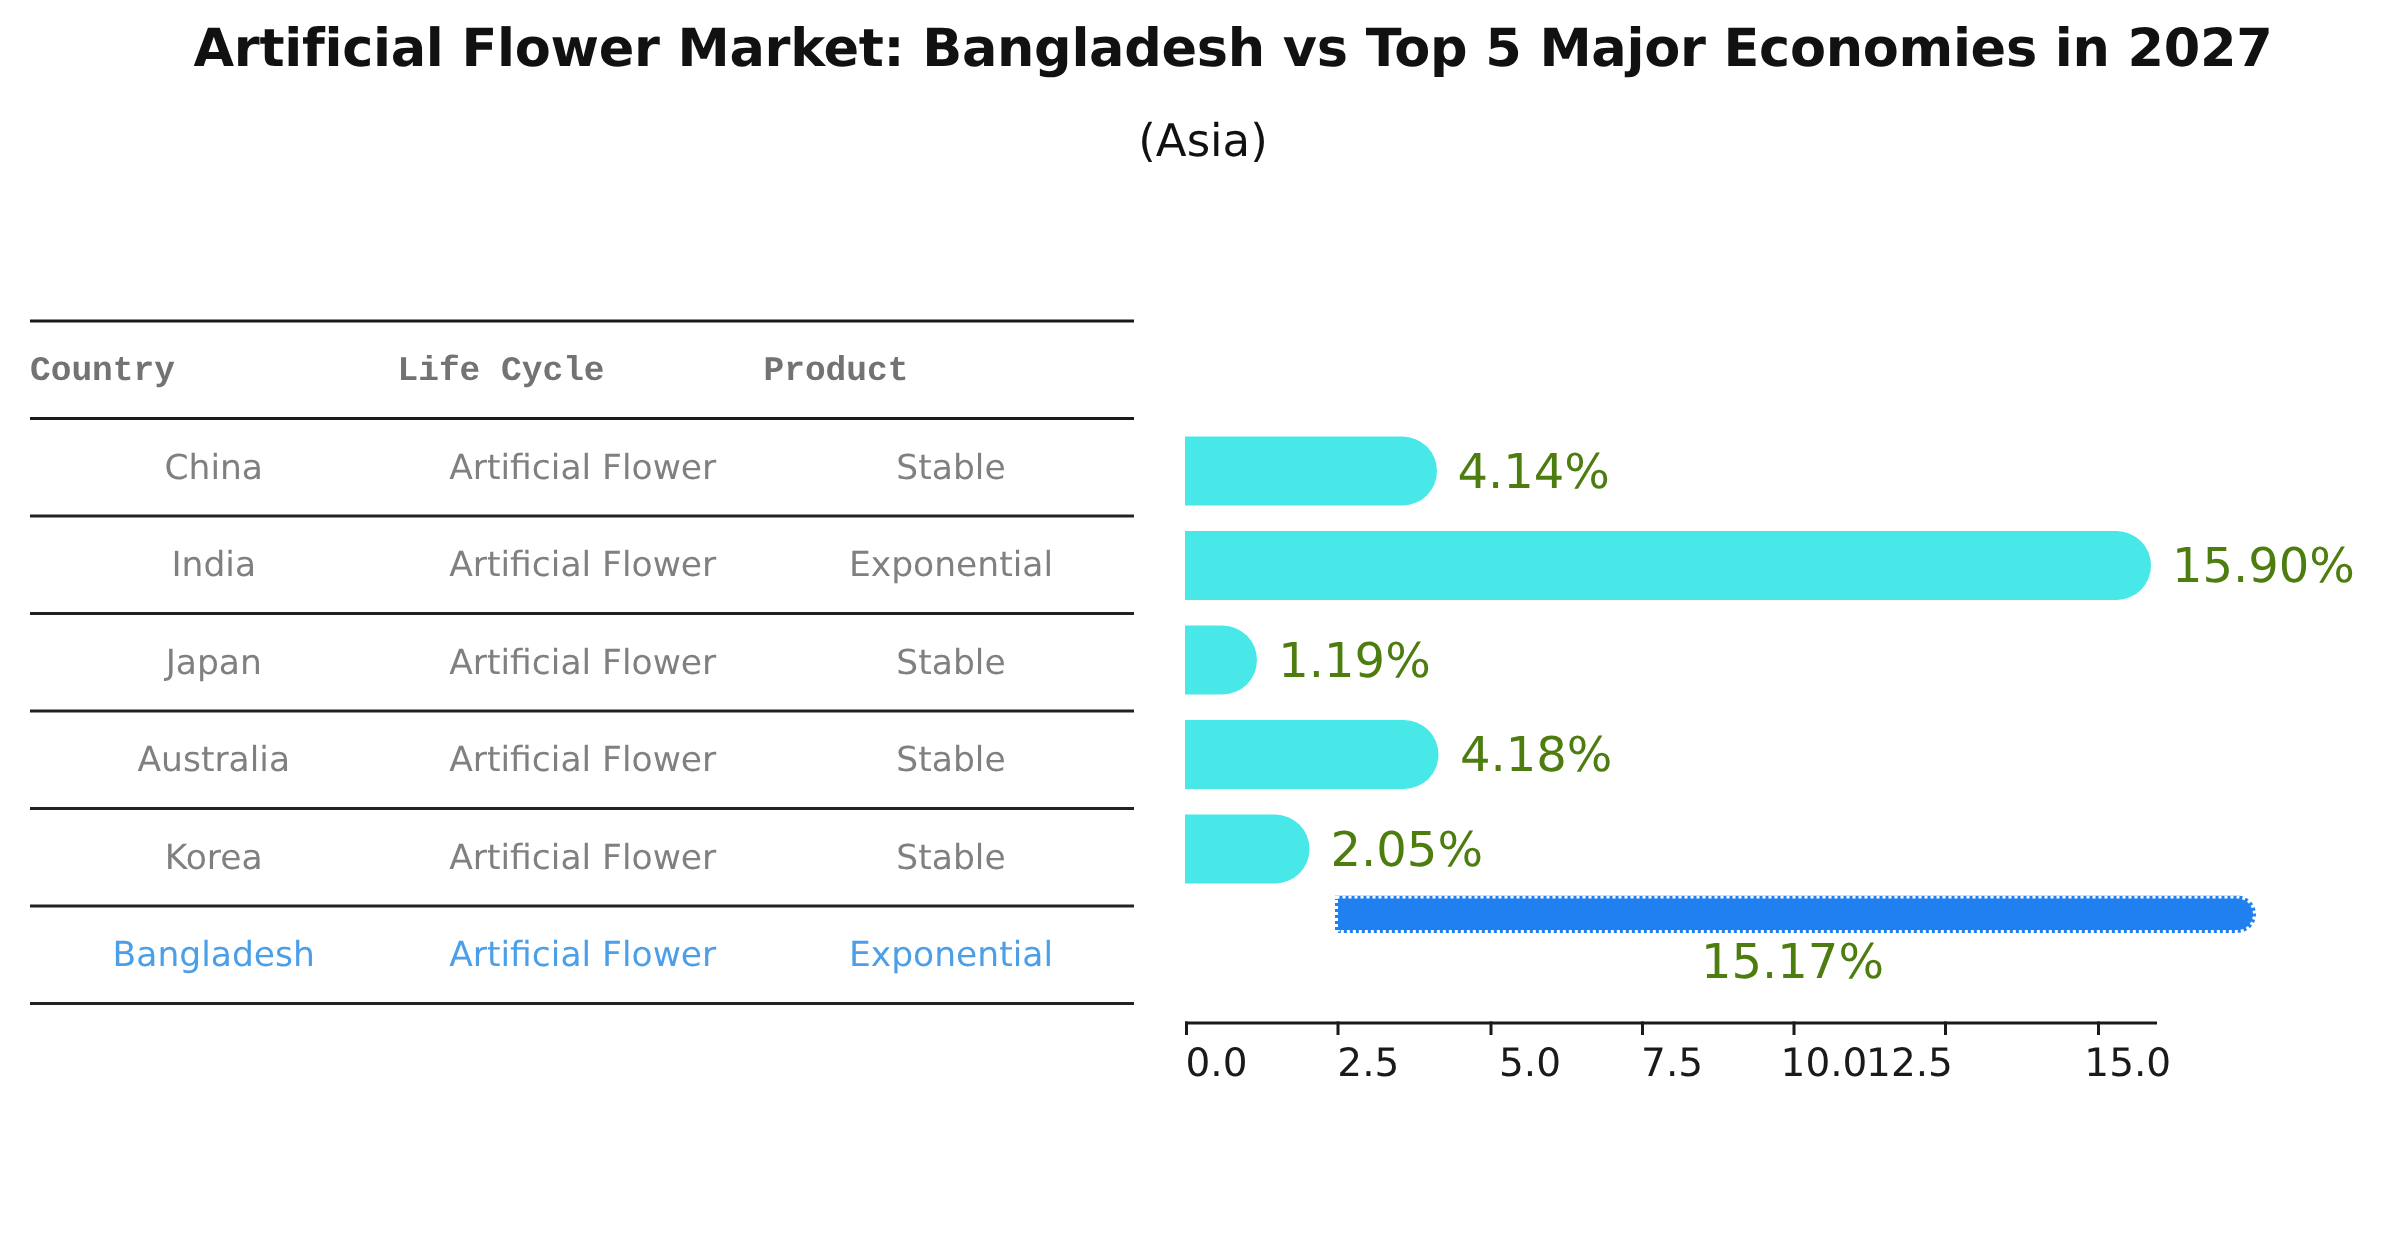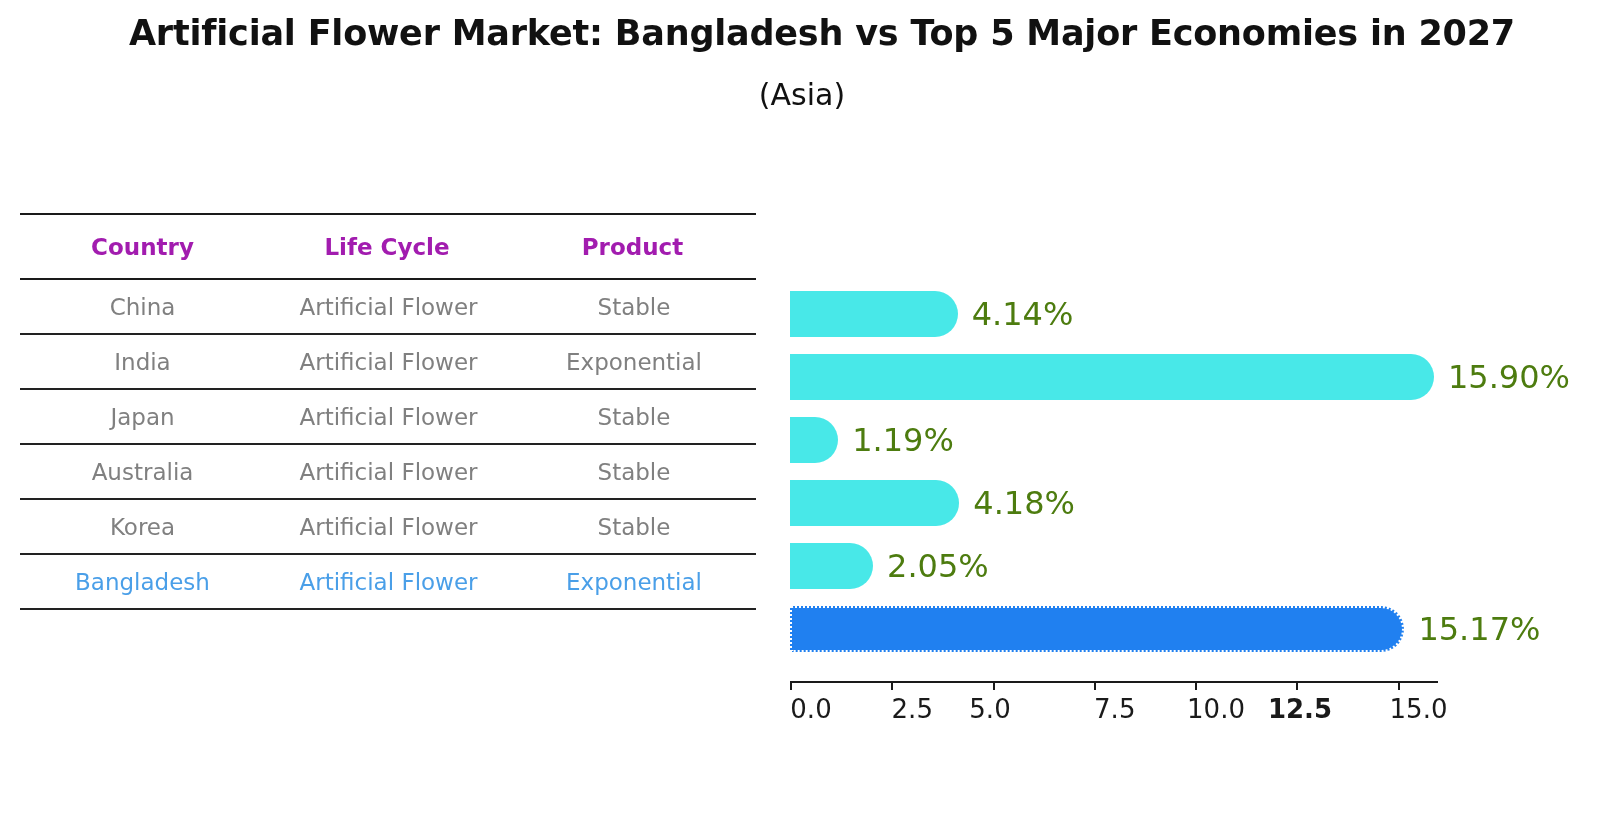--- a/index.html
+++ b/index.html
@@ -24,30 +24,30 @@
   .title-line2{
     font-size:30px;font-weight:normal;color:#111111;
     line-height:46px;margin-top:16px;
   }
 
   
   .table-area{position:absolute;left:20px;top:213px;width:736px;}
   .rule{height:0;border-top:2px solid #1a1a1a;width:736px;}
   .rule.thin{border-top:2px solid #222;}
   .trow{
-    height:53px;display:flex;align-items:center;
+    height:63px;display:flex;align-items:center;
   }
   .hrow{height:63px;display:flex;align-items:center;}
   .cell{
     text-align:center;font-size:23px;color:#808080;
     font-weight:normal;white-space:nowrap;
   }
   .hcell{
-    text-align:center;font-size:23px;color:#a21caf;
-    font-weight:bold;white-space:nowrap;
+    text-align:left;font-size:23px;color:#737373;
+    font-weight:bold;white-space:nowrap;font-family:Liberation Mono, monospace;
   }
   .c-country{width:245px;}
   .c-product{width:247px;}
   .c-life{width:244px;}
   .highlight .cell{color:#4a9fe8;}
 
   
   .chart-area{
     position:absolute;left:772px;top:213px;width:832px;height:500px;
   }
@@ -160,37 +160,37 @@
         <div class="bar-label">1.19%</div>
       </div>
       <div class="bar-row" style="top: 258px;">
         <div class="bar" style="width: 169.29px; background: rgb(72, 232, 232);"></div>
         <div class="bar-label">4.18%</div>
       </div>
       <div class="bar-row" style="top: 321px;">
         <div class="bar" style="width: 83.025px; background: rgb(72, 232, 232);"></div>
         <div class="bar-label">2.05%</div>
       </div>
-      <div class="bar-row" style="top: 384px;">
+      <div class="bar-row" style="top: 384px; flex-direction: column;">
         <div class="bar special" style="width: 614.385px; background: rgb(32, 128, 240);"></div>
         <div class="bar-label">15.17%</div>
       </div>
     </div>
 
   <div class="axis"></div>
   <div id="ticks">
       <div class="tick" style="left: 790px;"></div>
       <div class="ticklabel" style="left: 791px;">0.0</div>
       <div class="tick" style="left: 891.25px;"></div>
       <div class="ticklabel" style="left: 892.25px;">2.5</div>
       <div class="tick" style="left: 992.5px;"></div>
-      <div class="ticklabel" style="left: 970px; text-align: right;">5.0</div>
+      <div class="ticklabel" style="left: 1000px; text-align: right;">5.0</div>
       <div class="tick" style="left: 1093.75px;"></div>
       <div class="ticklabel" style="left: 1094.75px;">7.5</div>
       <div class="tick" style="left: 1195px;"></div>
       <div class="ticklabel" style="left: 1196px;">10.0</div>
       <div class="tick" style="left: 1296.25px;"></div>
-      <div class="ticklabel" style="left: 1280px; font-weight: bold;">12.5</div>
+      <div class="ticklabel" style="left: 1253px;">12.5</div>
       <div class="tick" style="left: 1397.5px;"></div>
       <div class="ticklabel" style="left: 1398.5px;">15.0</div>
     </div>
 
 </div>
 
 </body></html>

